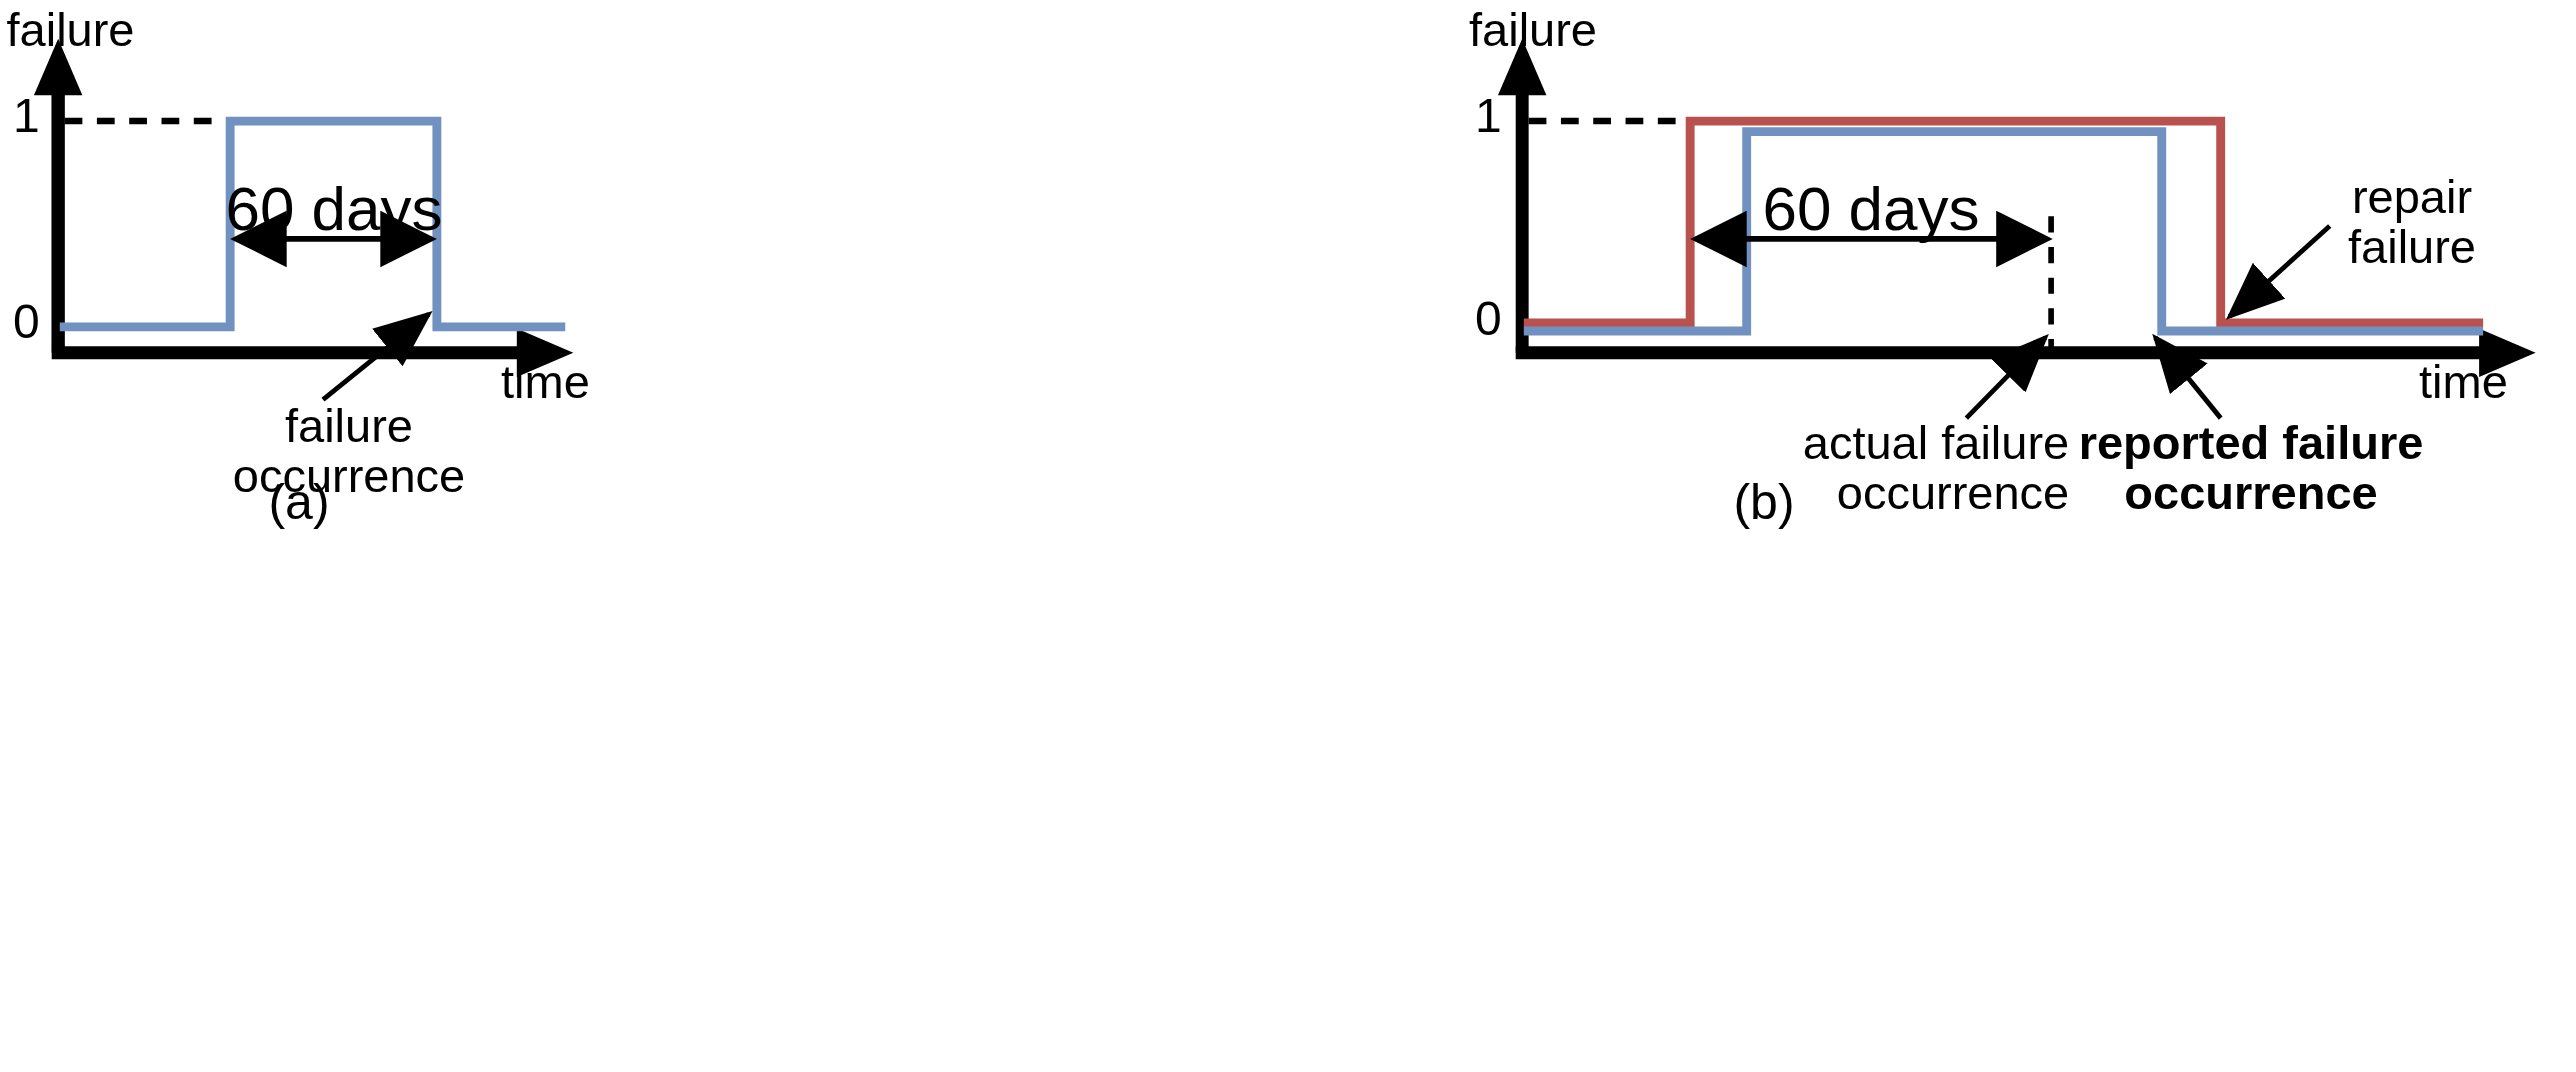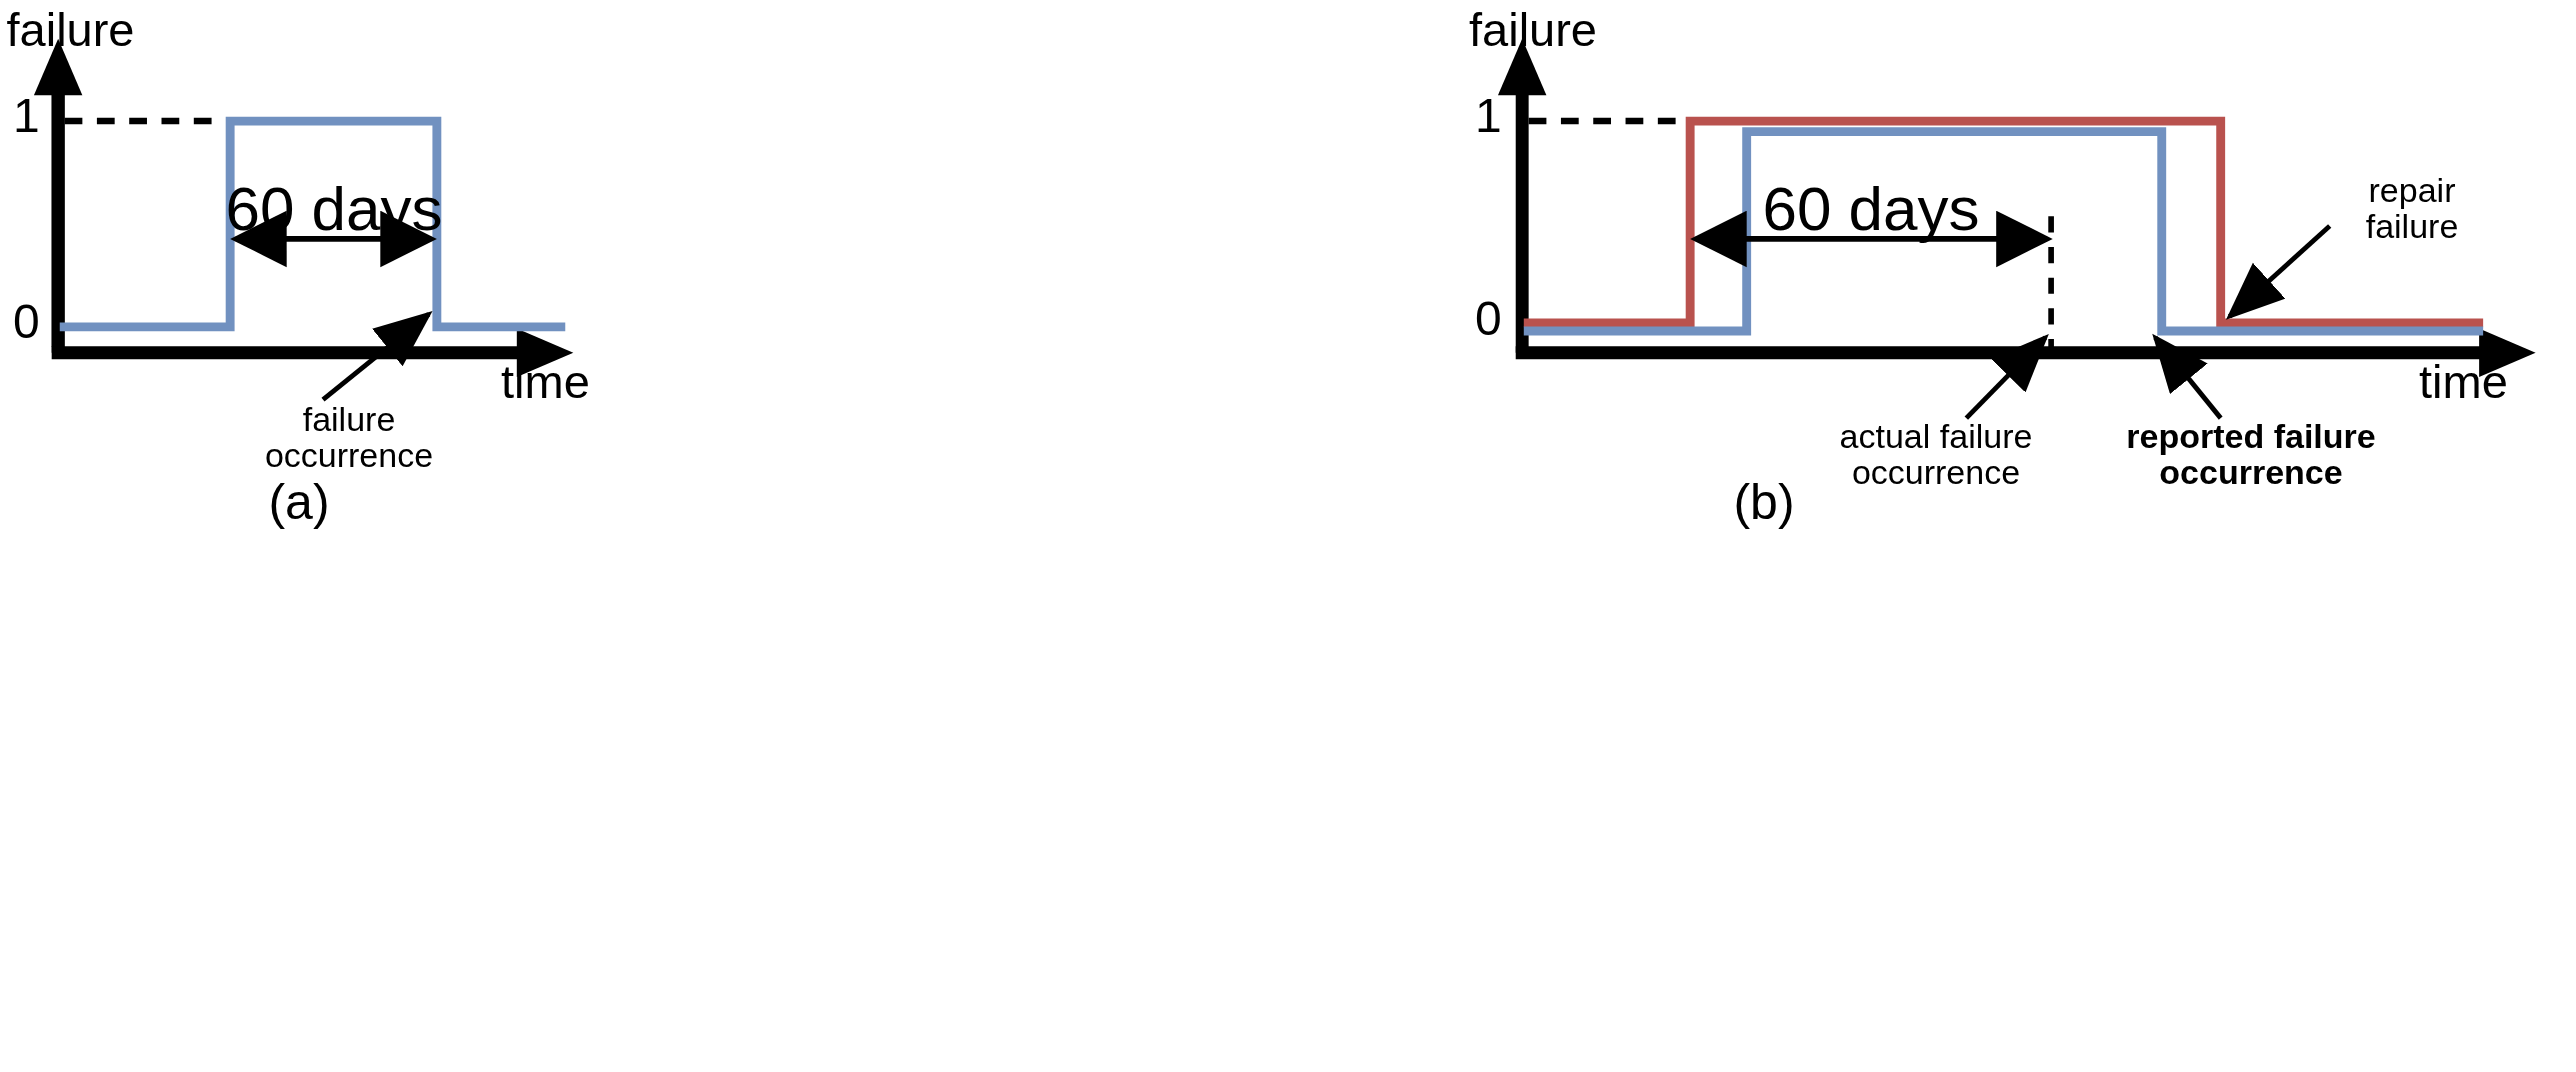--- a/index.html
+++ b/index.html
@@ -10,21 +10,21 @@
     overflow:hidden;
   }
   #figure{position:relative;width:2364px;height:1072px;background:#fff;padding-left:24px;}
   .panel{position:absolute;top:0;height:1072px;}
   #panel-a{left:0;width:1288px;}
   #panel-b{left:1288px;width:1288px;}
   .svg-layer{position:absolute;left:0;top:0;width:100%;height:100%;}
   .txt{position:absolute;white-space:nowrap;line-height:1.06;}
   .axis-name{font-size:47px;}
   .tick{font-size:48px;}
-  .annot{font-size:34px;text-align:center;}
+  .annot{font-size:47px;text-align:center;}
   .caption{font-size:50px;}
   .days{font-size:62px;}
   .center{transform:translateX(-50%);text-align:center;}
 </style>
 </head>
 <body>
 
 <div id="figure">
 
   <div class="panel" id="panel-a">
@@ -131,21 +131,21 @@
 
     <div class="txt axis-name" style="left:1131px;top:357px;">time</div>
 
     <div class="txt days center" style="left:583px;top:176px;">60 days</div>
 
     <div class="txt annot center" style="left:1124px;top:172px;">
       <div>repair</div>
       <div>failure</div>
     </div>
 
-    <div class="txt annot center" style="left:648px;top:418px;">
+    <div class="txt annot center" style="left:648px;top:418px;text-align:right;">
       <div>actual failure</div>
       <div>occurrence</div>
     </div>
 
     <div class="txt annot center" style="left:963px;top:418px;font-weight:bold;">
       <div>reported failure</div>
       <div>occurrence</div>
     </div>
 
     <div class="txt caption center" style="left:476px;top:476px;">(b)</div>

